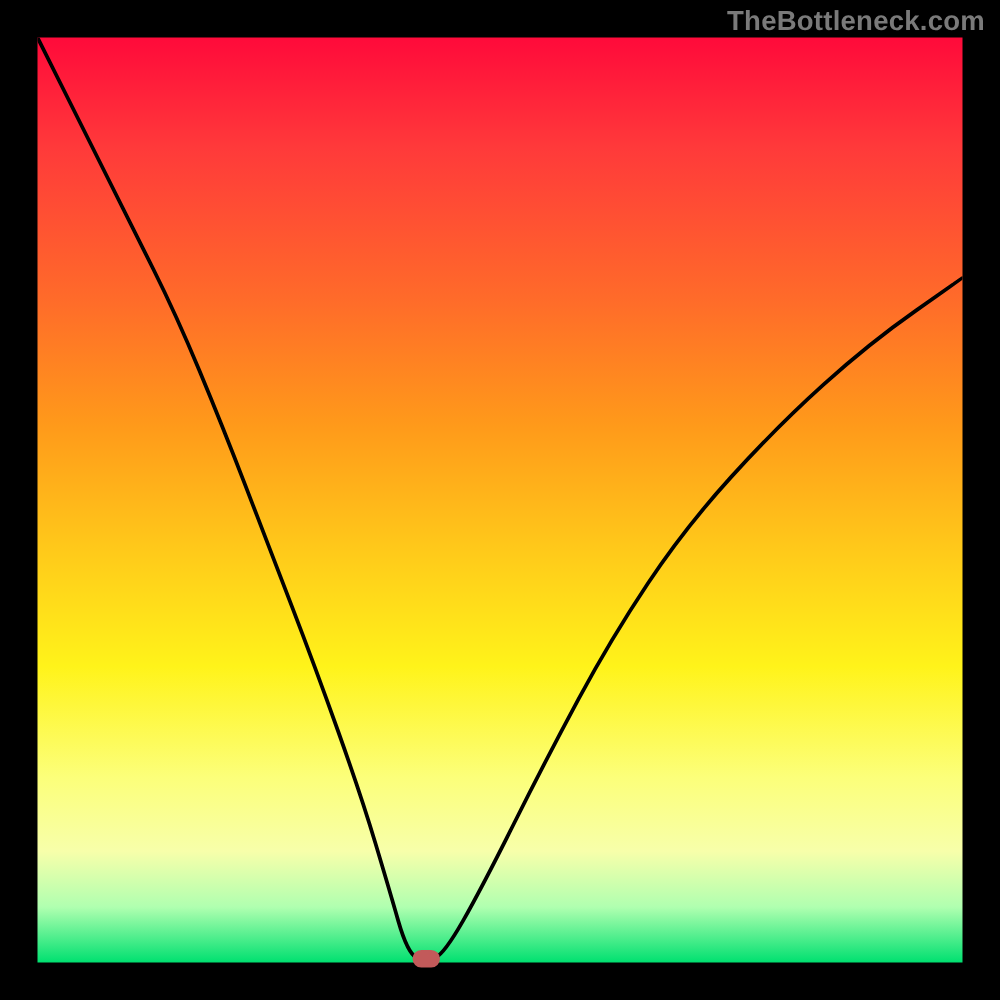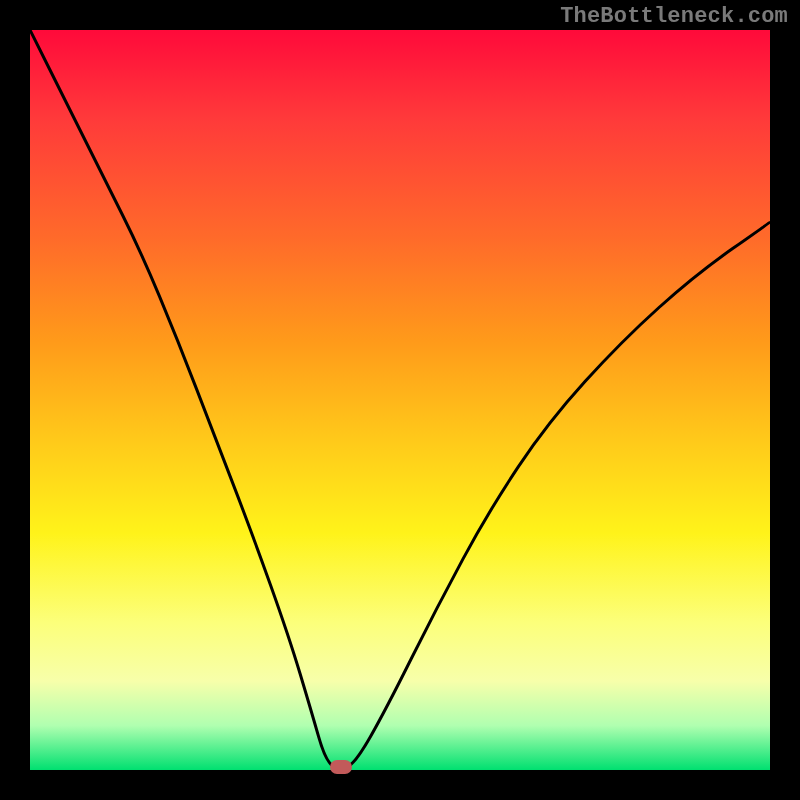--- a/index.html
+++ b/index.html
@@ -11,21 +11,20 @@
     overflow: hidden;
     font-family: Arial, Helvetica, sans-serif;
   }
   .frame {
     position: absolute;
     left: 0;
     top: 0;
     width: 800px;
     height: 800px;
     background: #000;
-    font-family: Liberation Mono, monospace;
   }
   .plot-area {
     position: absolute;
     left: 30px;
     top: 30px;
     width: 740px;
     height: 740px;
     background: linear-gradient(
       to bottom,
       #ff0a3a 0%,

